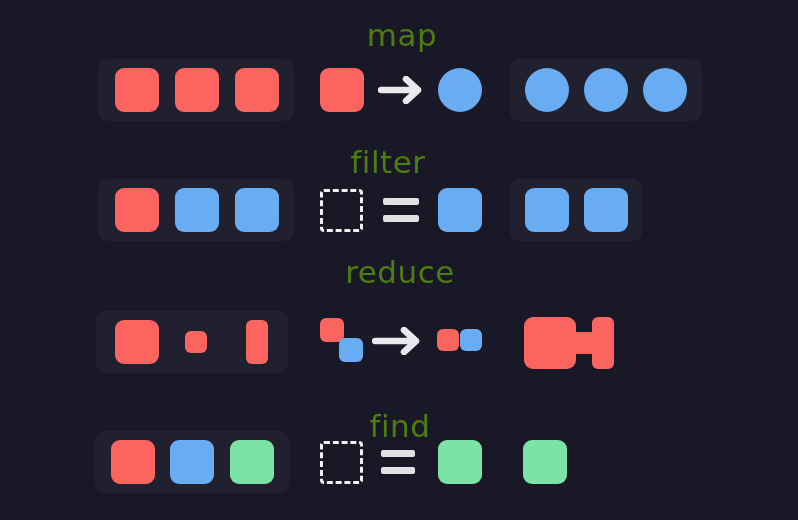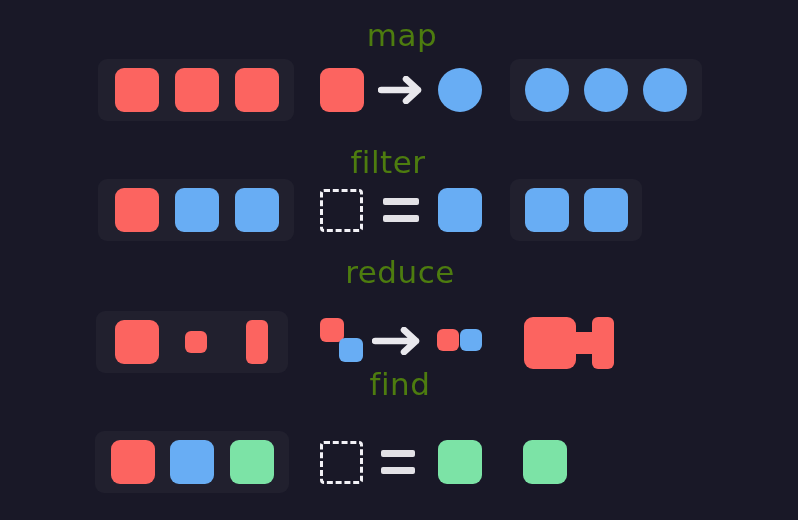--- a/index.html
+++ b/index.html
@@ -134,21 +134,21 @@
   </div>
   <div class="shape sq-sm c-red" style="left:437px; top:329px; width:22px; height:22px;"></div>
   <div class="shape sq-sm c-blue" style="left:460px; top:329px; width:22px; height:22px;"></div>
 
   <div class="blob">
     <div class="shape sq c-red" style="left:524px; top:317px; width:52px; height:52px;"></div>
     <div class="shape sq-sm c-red" style="left:570px; top:332px; width:32px; height:22px;"></div>
     <div class="shape sq-sm c-red" style="left:592px; top:317px; width:22px; height:52px;"></div>
   </div>
 
-  <div class="op-label" style="left:400px; top:369px;">find</div>
+  <div class="op-label" style="left:400px; top:411px;">find</div>
 
   <div class="tray" style="left:95px; top:431px; width:194px; height:62px;"></div>
   <div class="shape sq c-red" style="left:111px; top:440px; width:44px; height:44px;"></div>
   <div class="shape sq c-blue" style="left:170px; top:440px; width:44px; height:44px;"></div>
   <div class="shape sq c-green" style="left:230px; top:440px; width:44px; height:44px;"></div>
 
   <div class="dashed-box" style="left:320px; top:441px; width:43px; height:43px;"></div>
   <div class="equals" style="left:381px; top:450px; width:34px;">
       <i></i>
       <i></i>

